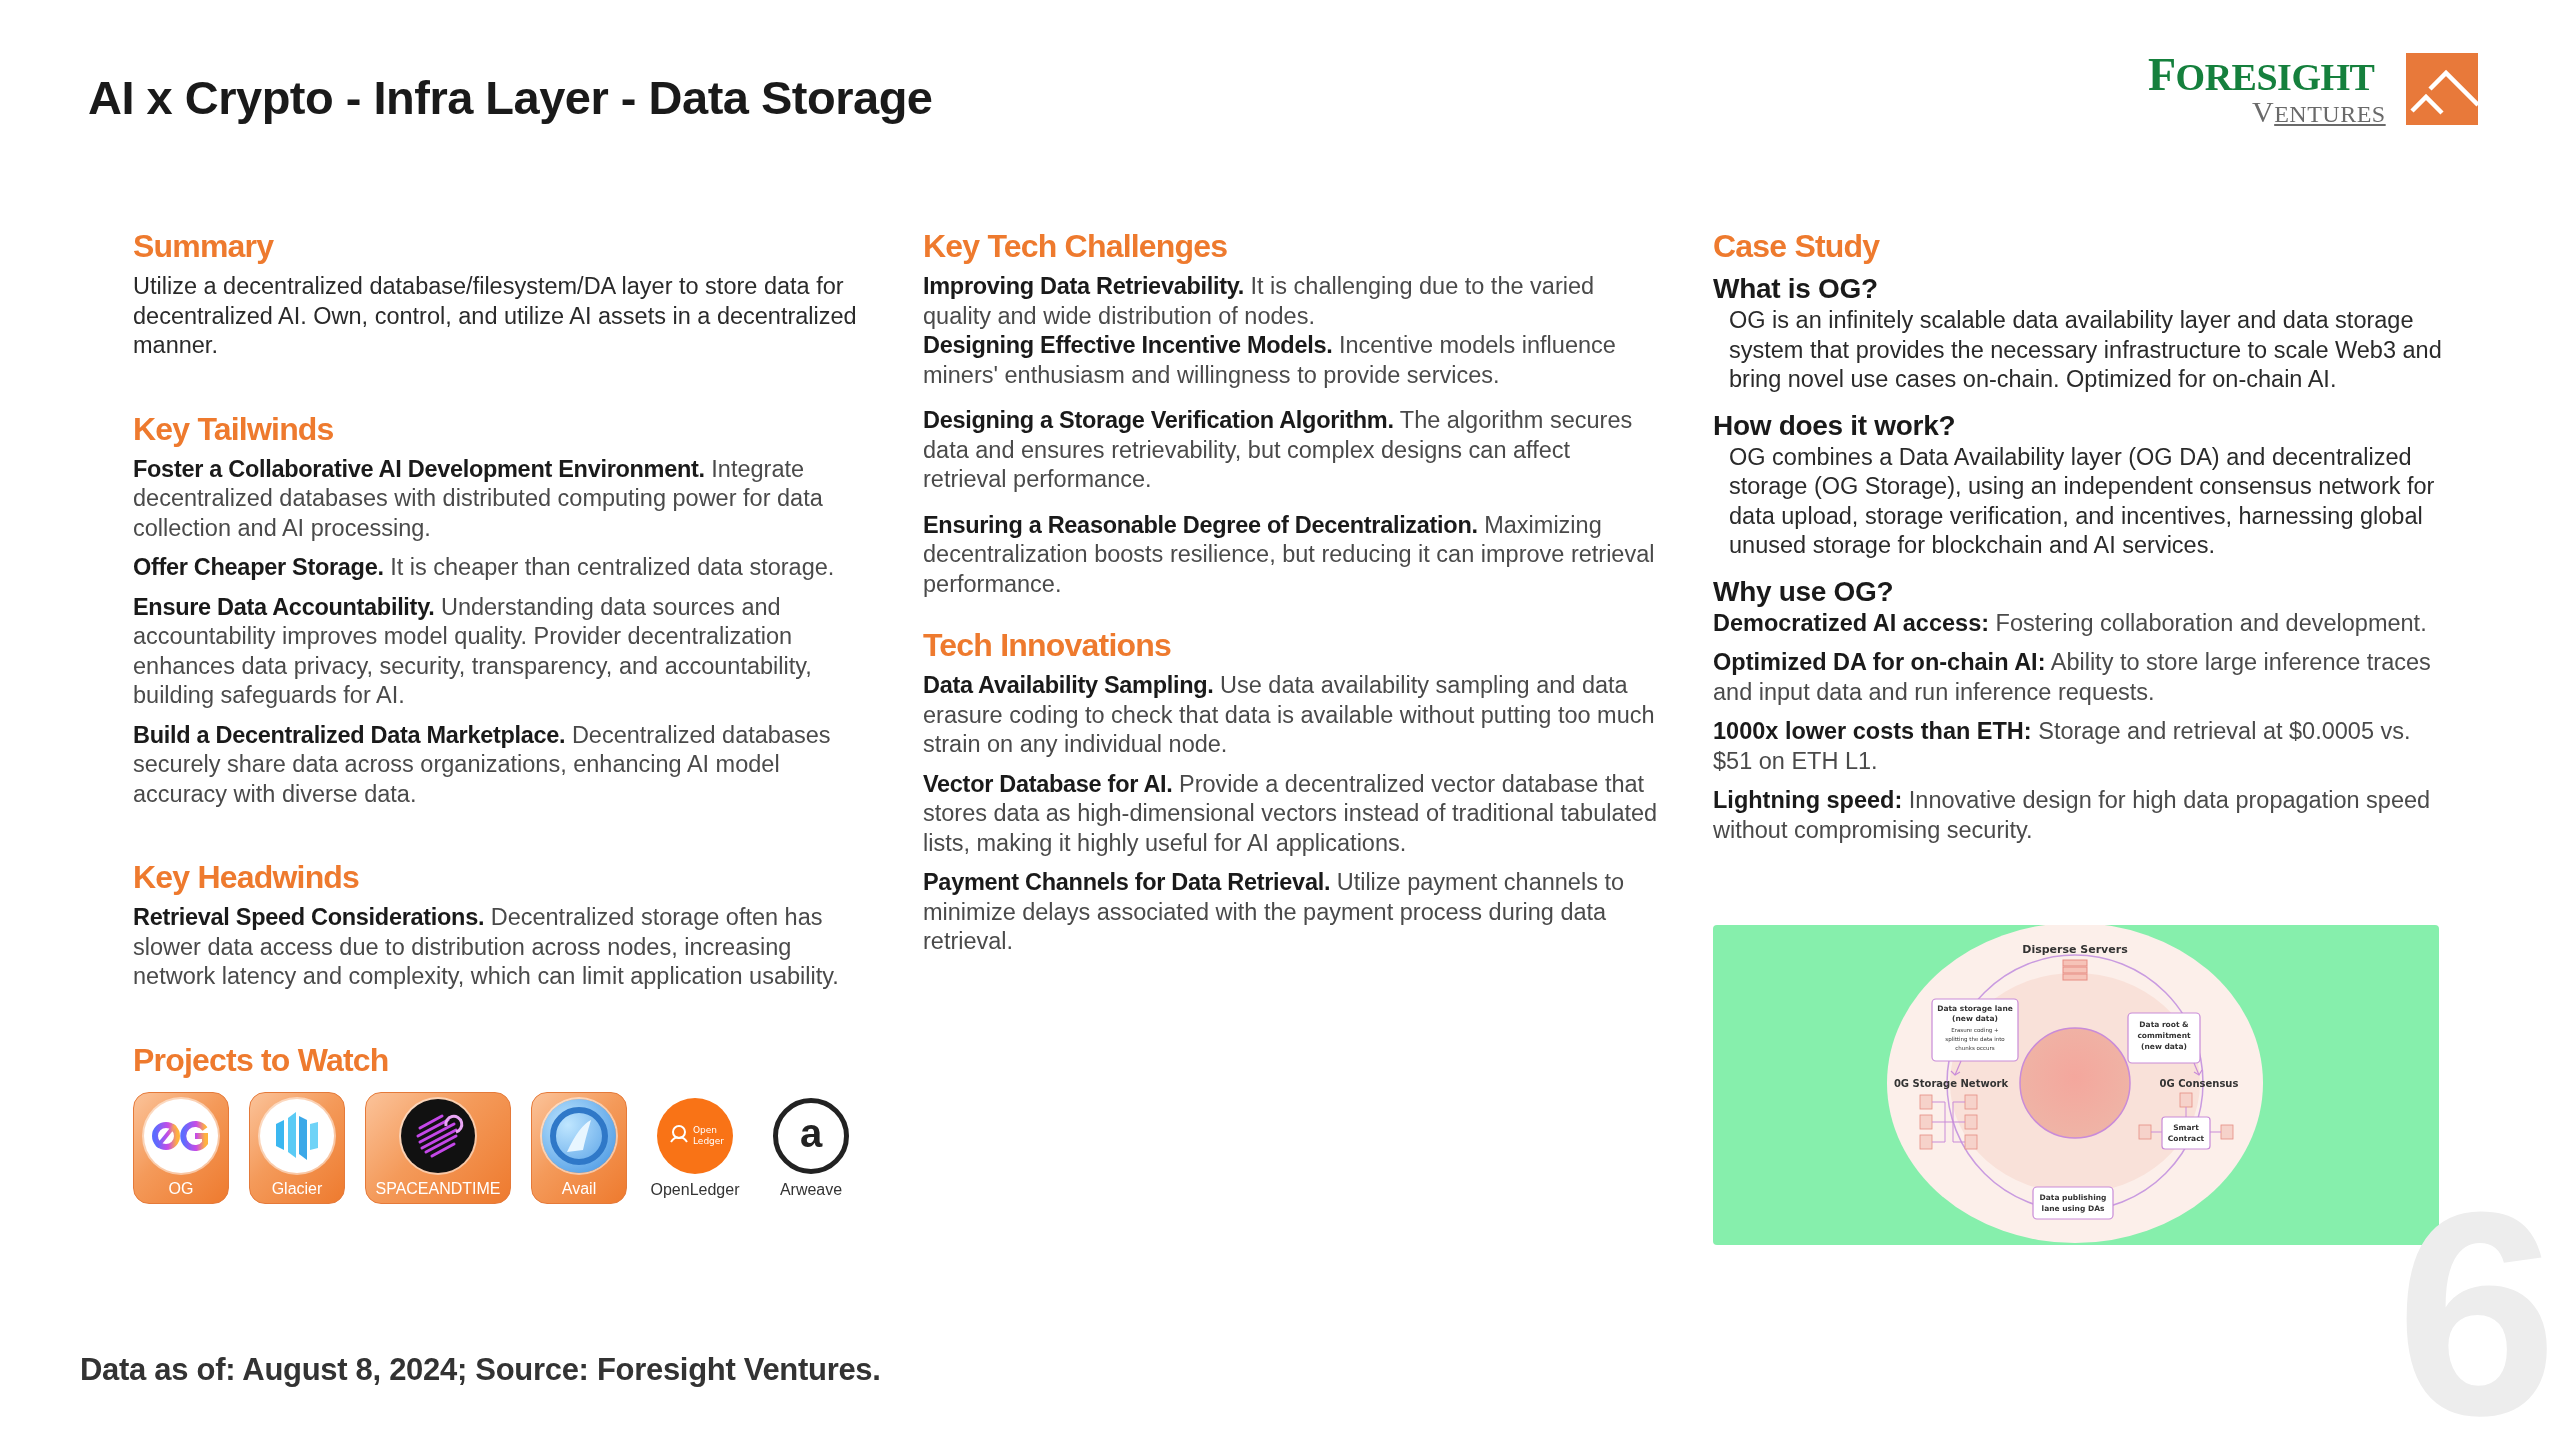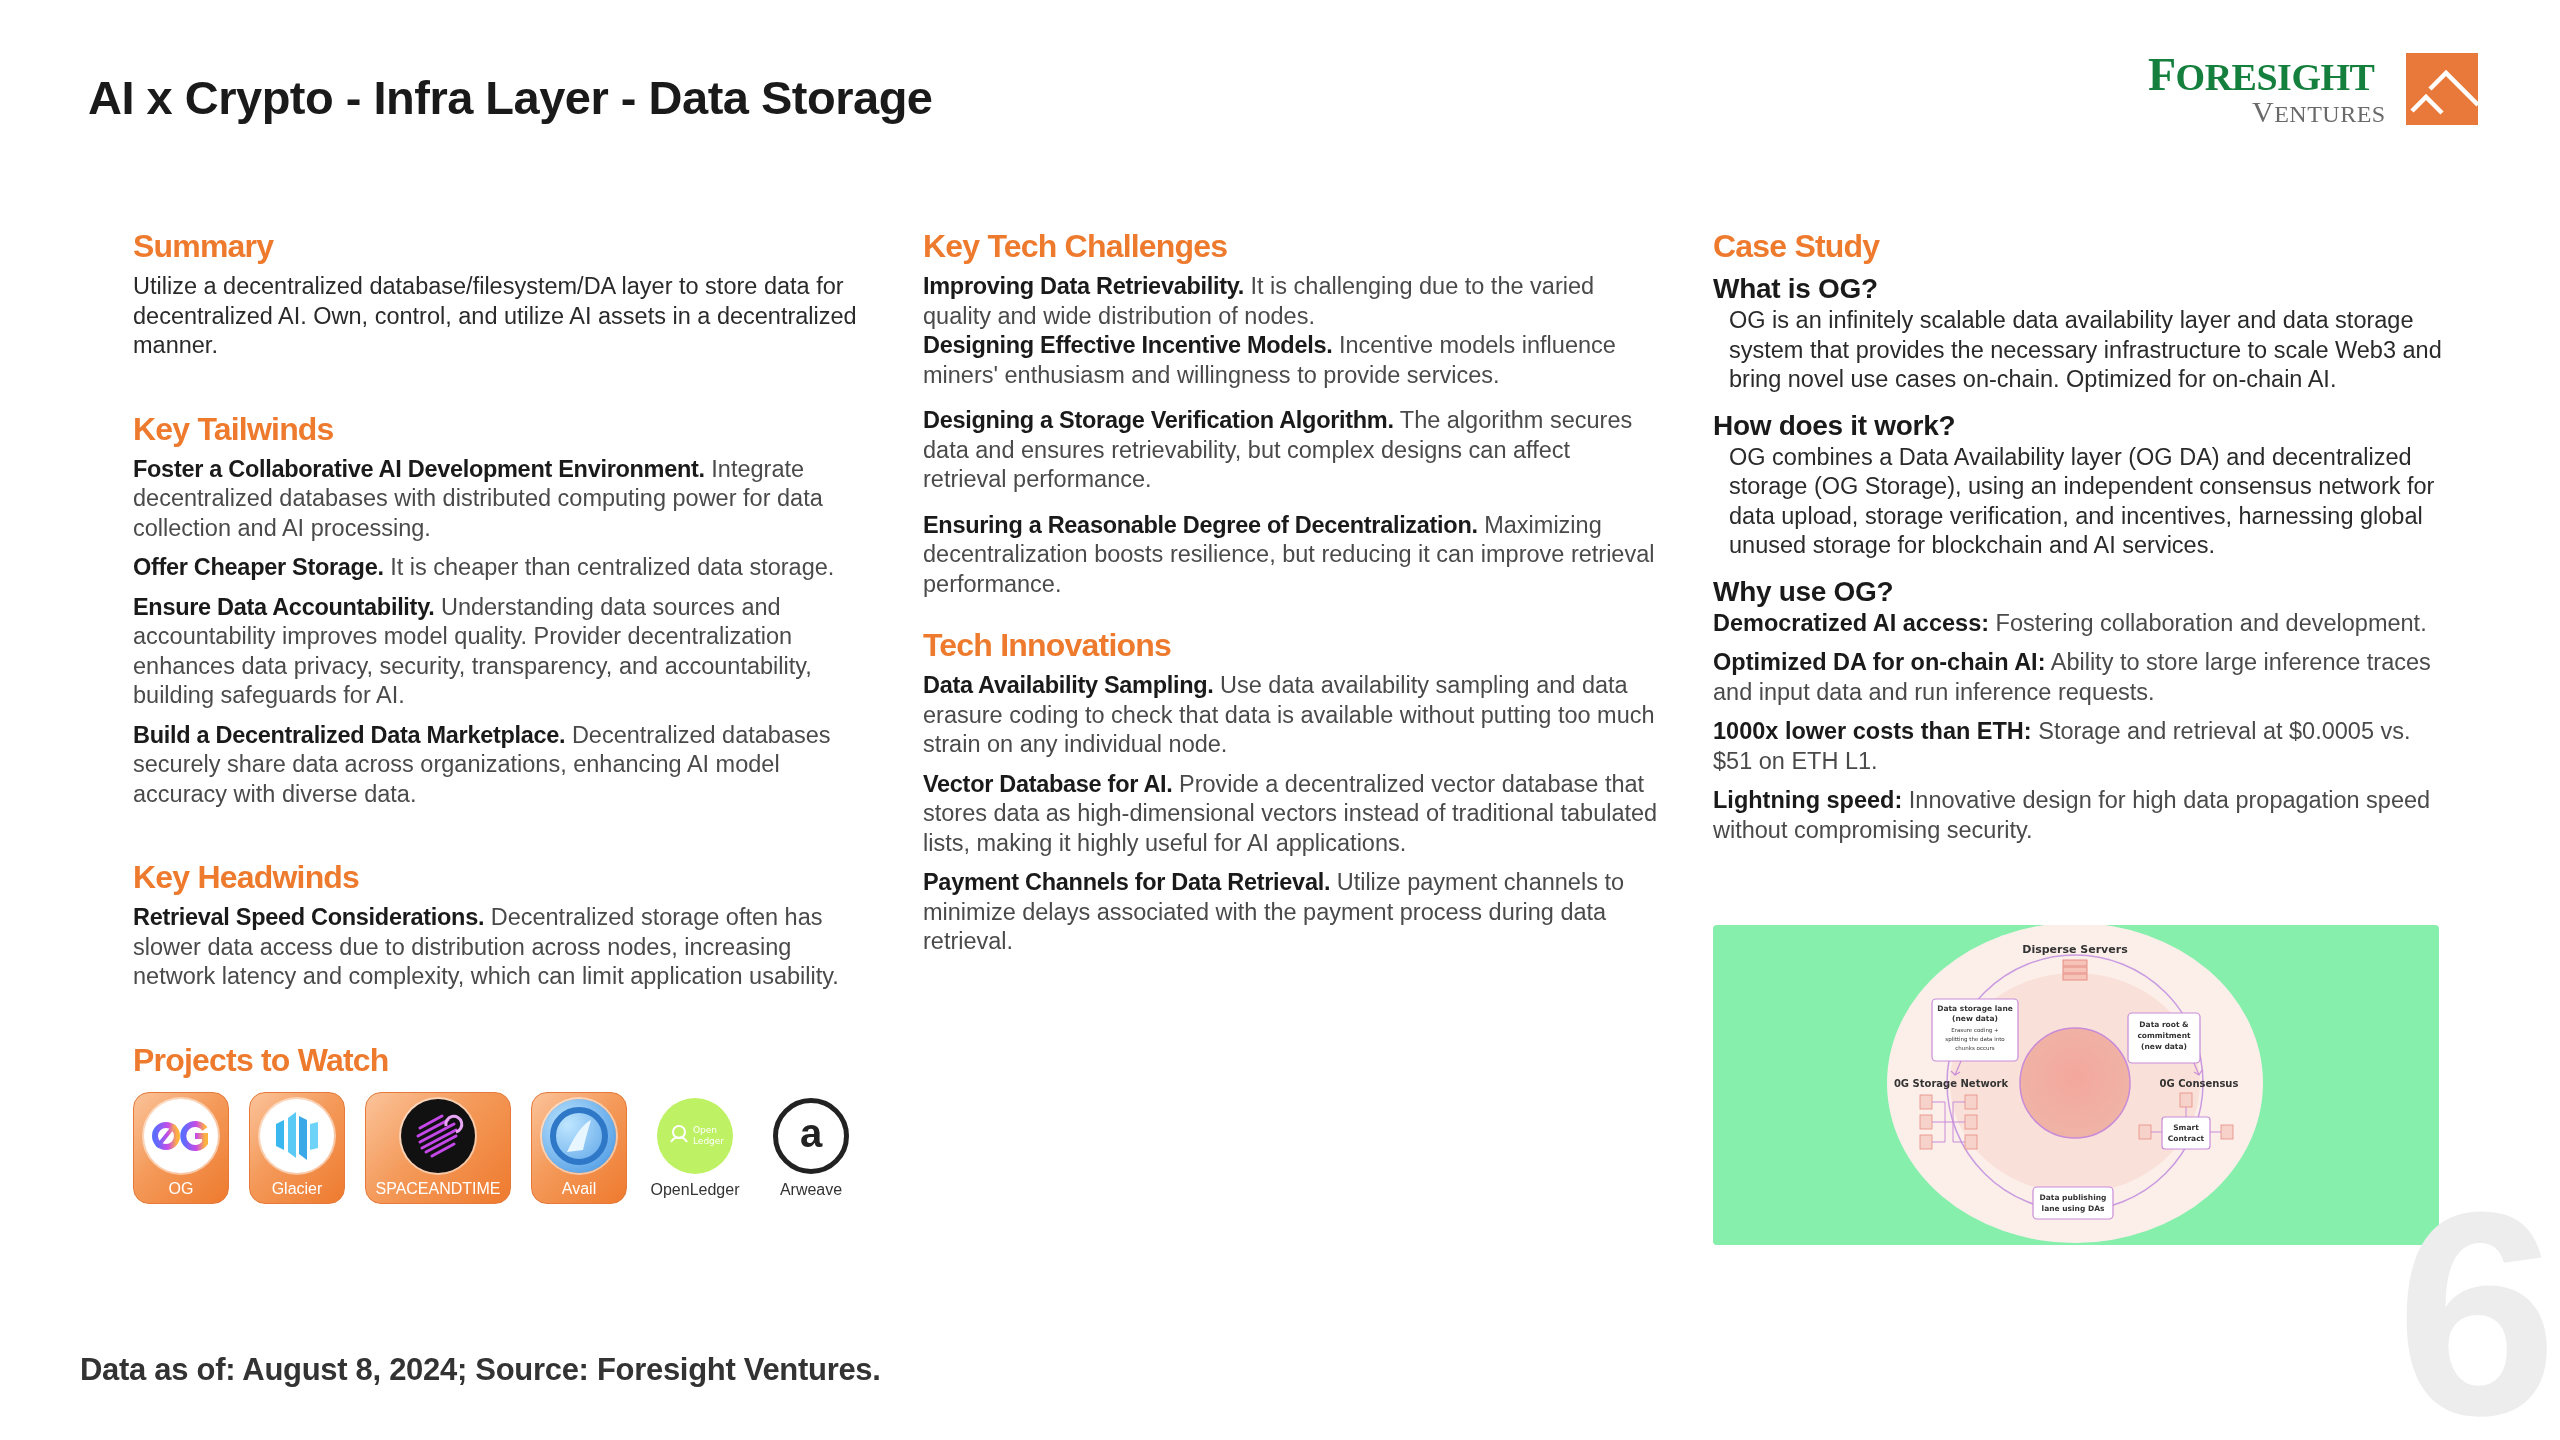--- a/index.html
+++ b/index.html
@@ -17,21 +17,21 @@
   .logo { position: absolute; left: 2148px; top: 50px; width: 340px; height: 80px; }
   .logo-word1 {
     position: absolute; left: 0; top: 0; font-family: "Liberation Serif", "DejaVu Serif", serif;
     font-size: 46px; font-weight: 700; color: #15803d; letter-spacing: -0.5px; line-height: 50px;
   }
   .logo-word1 .small { font-size: 38px; }
   .logo-word2 {
     position: absolute; left: 104px; top: 46px; font-family: "Liberation Serif", "DejaVu Serif", serif;
     font-size: 30px; color: #6a6a6a; letter-spacing: 0.5px; line-height: 32px;
   }
-  .logo-word2 .small { font-size: 24px; }
+  .logo-word2 .small { font-size: 24px; text-decoration: underline; }
   .logo-mark { position: absolute; left: 258px; top: 3px; width: 72px; height: 72px; }
 
   .col { position: absolute; top: 224px; width: 735px; }
   .col1 { left: 133px; }
   .col2 { left: 923px; }
   .col3 { left: 1713px; }
 
   .h2 {
     color: #EE7A2E; font-size: 32px; font-weight: 700; letter-spacing: -0.8px;
     line-height: 44px; margin: 0 0 4px 0;
@@ -164,21 +164,21 @@
     <div class="card w">
       <div class="disc" style="background: radial-gradient(circle at 35% 35%, #BFE6FF, #3C8FE0);">
         <svg width="60" height="60" viewBox="0 0 60 60">
           <circle cx="30" cy="30" r="26" fill="none" stroke="#2F78C8" stroke-width="6"></circle>
           <path d="M18 46 Q30 20 42 14 Q36 34 34 44 Z" fill="#E8F6FF"></path>
         </svg>
       </div>
       <div class="name">Avail</div>
     </div>
     <div class="plain">
-      <div class="disc" style="background:#bef264;">
+      <div class="disc" style="background:#f97316;">
         <svg width="60" height="40" viewBox="0 0 60 40">
           <circle cx="14" cy="16" r="6" fill="none" stroke="#fff" stroke-width="2"></circle>
           <path d="M6 26 q4 -6 8 -4 q4 -2 8 4" fill="none" stroke="#fff" stroke-width="2"></path>
           <text x="28" y="17" font-size="9" fill="#fff" font-family="DejaVu Sans, sans-serif">Open</text>
           <text x="28" y="28" font-size="9" fill="#fff" font-family="DejaVu Sans, sans-serif">Ledger</text>
         </svg>
       </div>
       <div class="name">OpenLedger</div>
     </div>
     <div class="plain">

